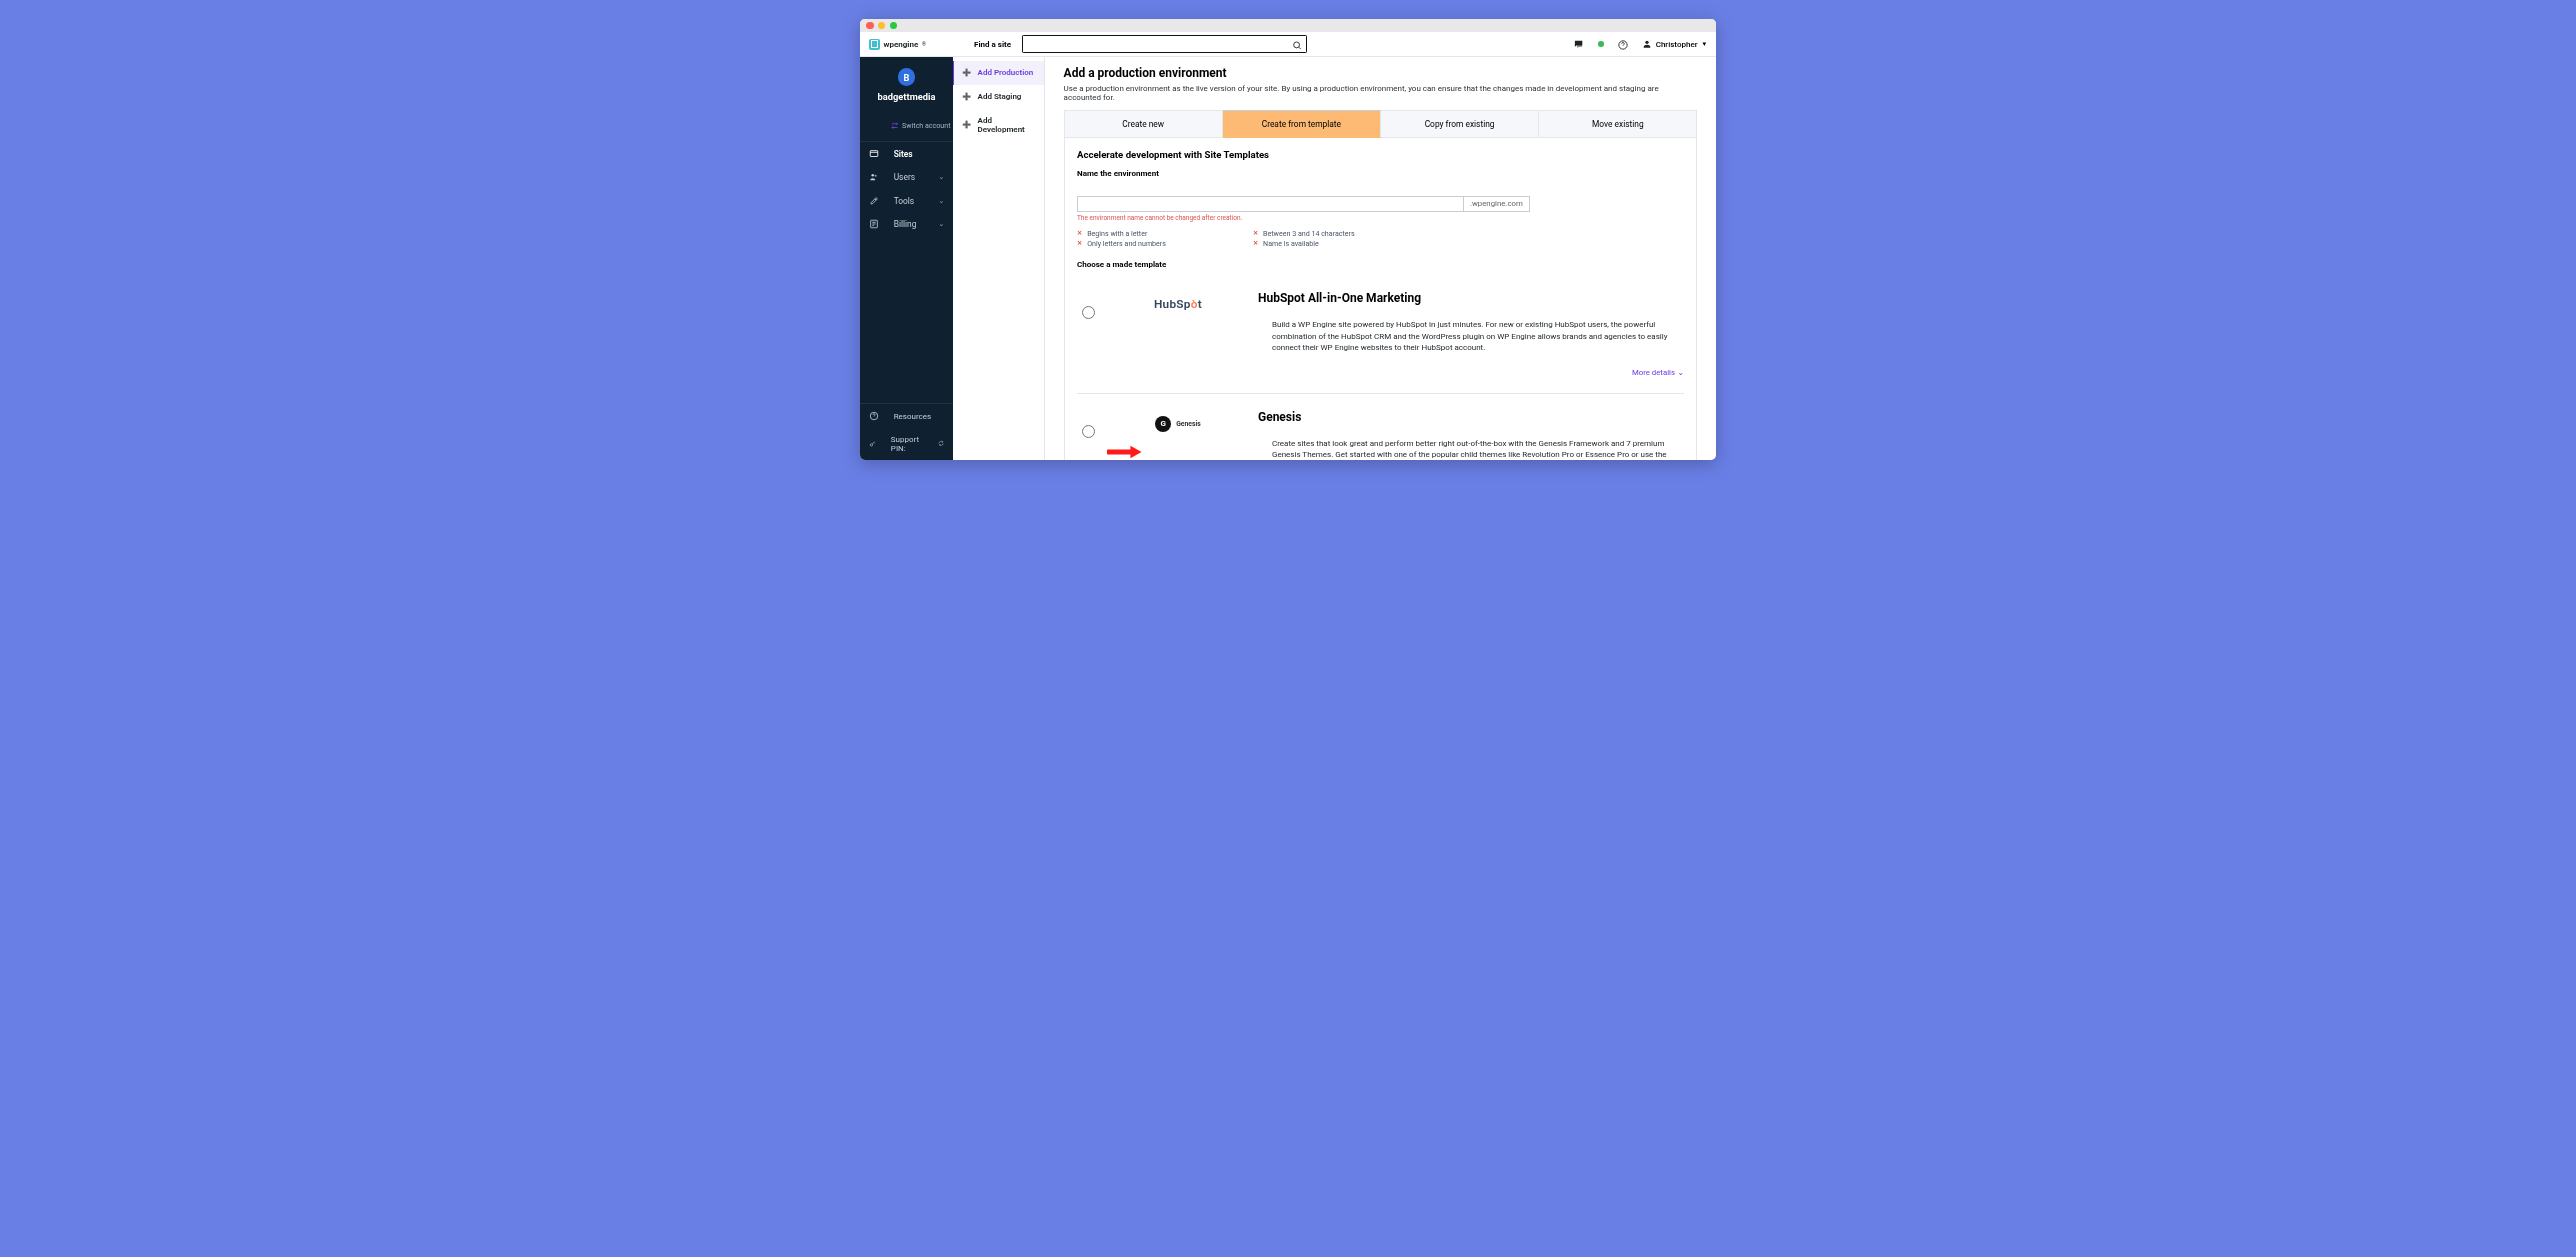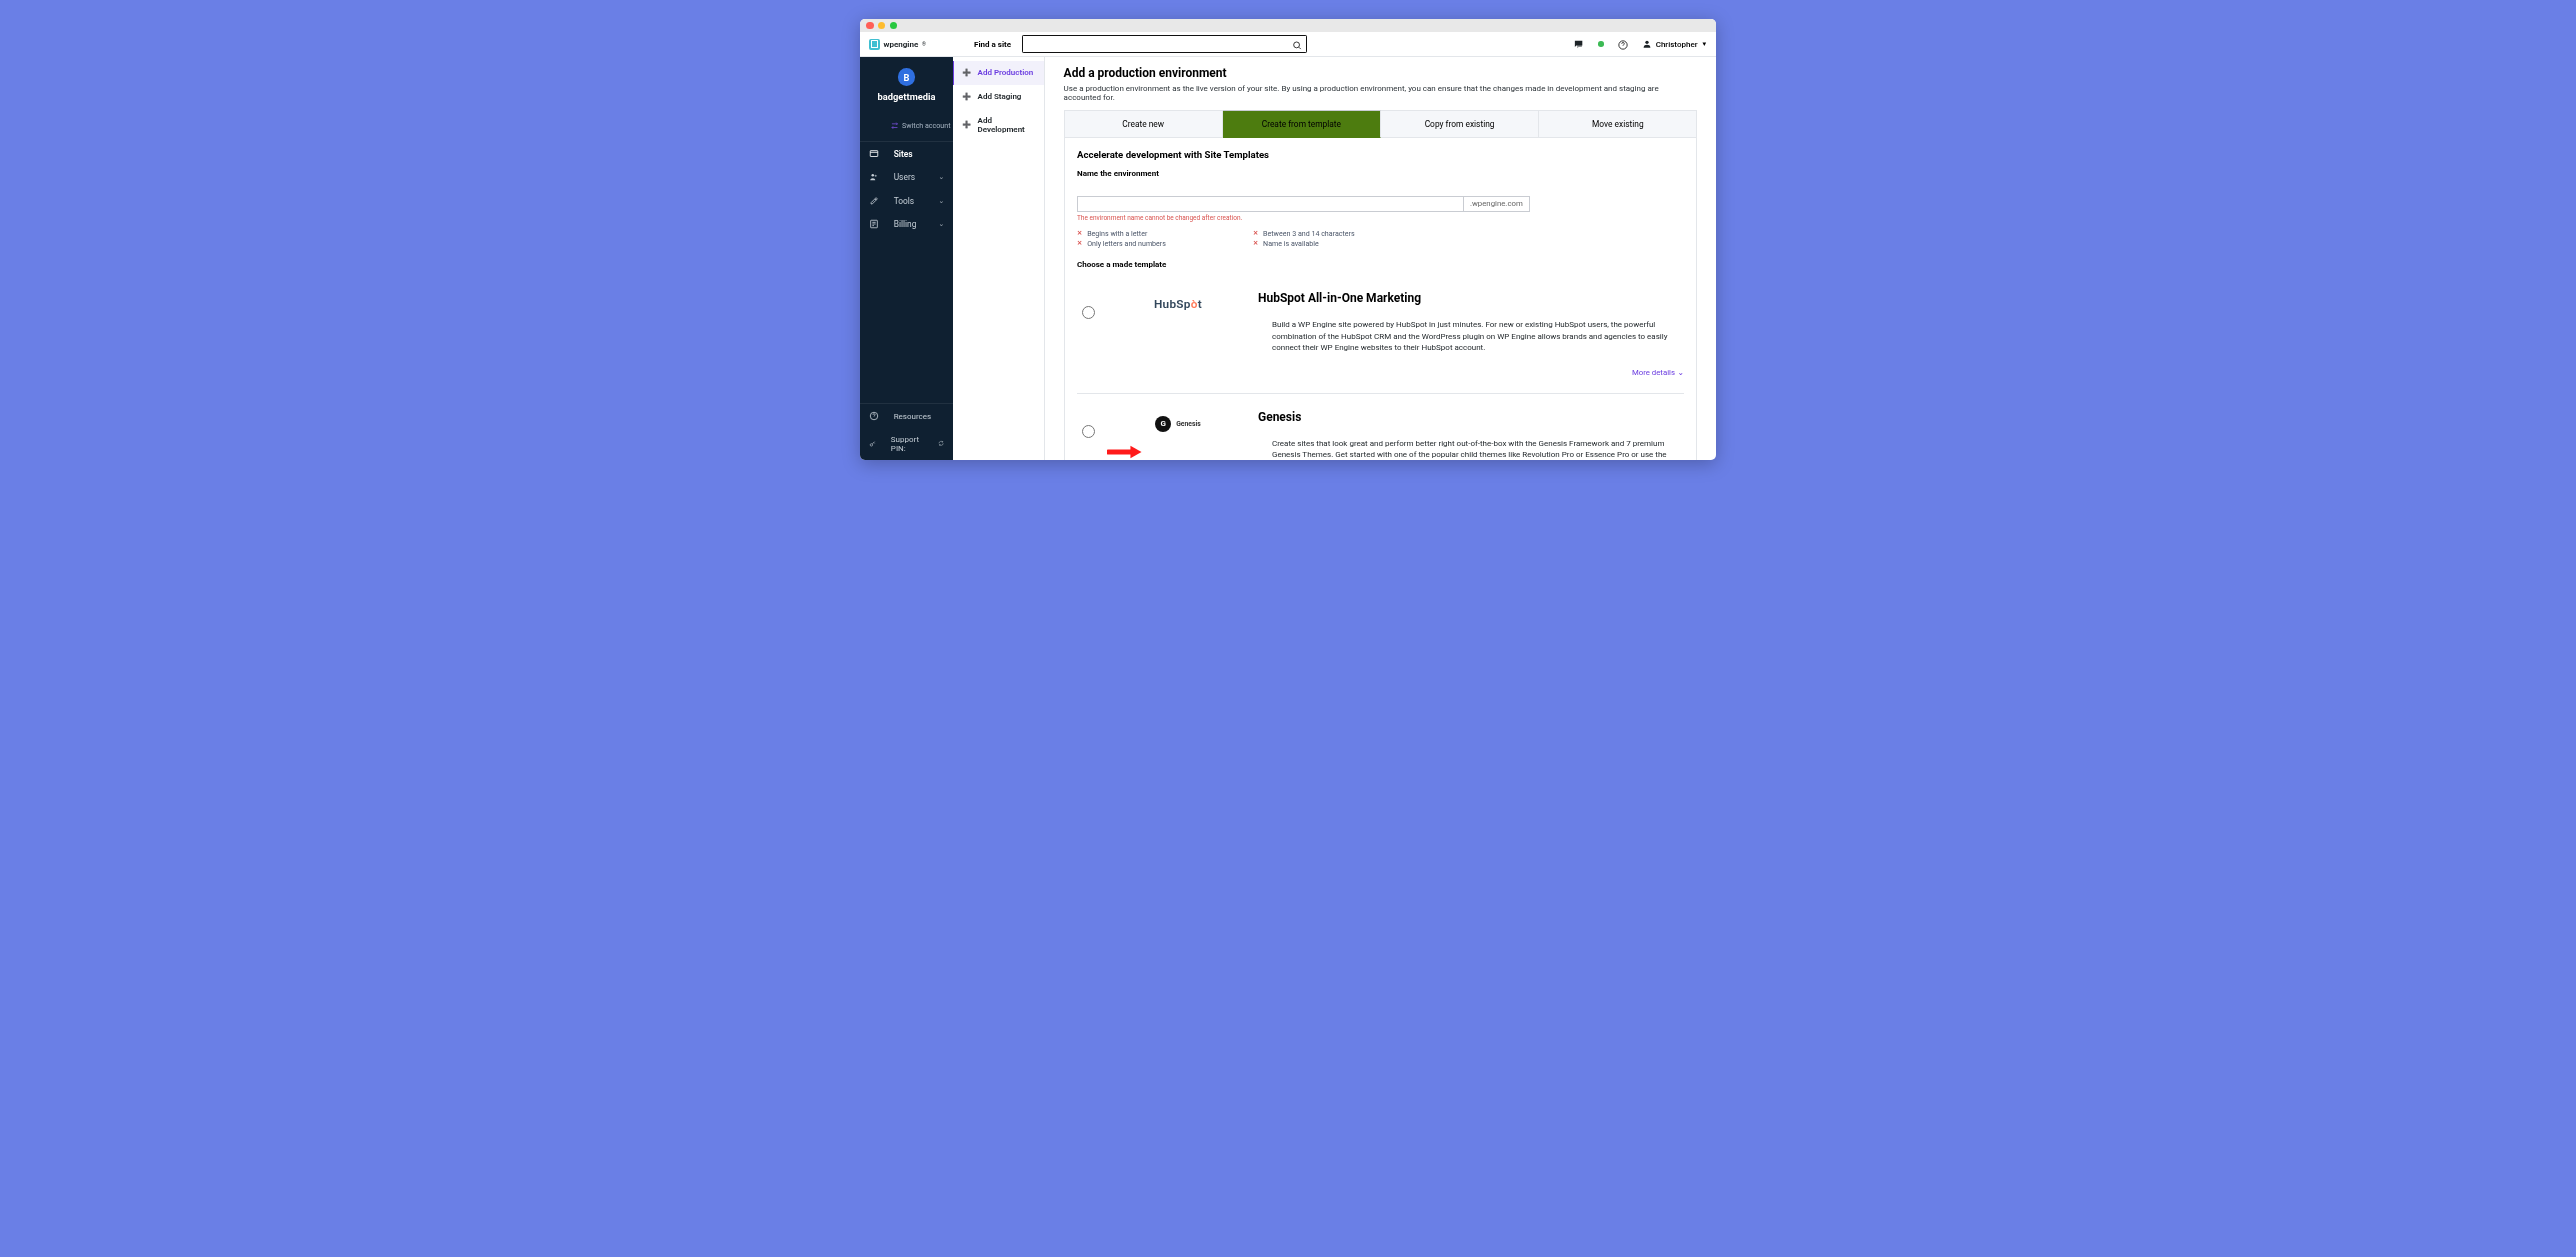--- a/index.html
+++ b/index.html
@@ -79,21 +79,21 @@
   .sub-item .plus{font-size:7.4px;width:8.7px;}
 
   
   .main{flex:1; overflow-y:auto; padding:8.7px 18.6px 0; min-width:0;}
   .page-title{font-size:12px;font-weight:700;margin:0 0 3.7px;}
   .page-desc{font-size:8px;color:#2c3338;margin:0 0 8.7px;}
   
   .tabs{display:flex;}
   .tab{flex:1;text-align:center;padding:8px 15px;font-size:8.4px;border:0.6px solid var(--border-light);background:var(--bg-tab-inactive);cursor:pointer;}
   .tab + .tab{border-left:none;}
-  .tab.active{background:#4d7c0f;border-bottom-color:transparent;border-top-color:#c9ccd2;}
+  .tab.active{background:#fdba74;border-bottom-color:transparent;border-top-color:#c9ccd2;}
   .panel{border:0.6px solid var(--border-light);border-top:none;padding:11.2px 12.4px 0;}
   .panel-title{font-size:9.6px;font-weight:700;margin:0 0 8.7px;}
   .section-label{font-size:8px;font-weight:700;margin:0 0 17.4px;}
   .env-row{display:flex;align-items:stretch;max-width:453px;}
   .env-input{flex:1;height:16px;border:0.6px solid #c9ccd2;border-right:none;padding:0 5px;font-size:8px;}
   .env-suffix{display:flex;align-items:center;padding:0 6.2px;border:0.6px solid #c9ccd2;font-size:7.8px;color:#666;background:#fff;}
   .env-note{font-size:6.5px;color:var(--red);margin:2.5px 0 6.2px;}
   .rules{display:flex;gap:87px;font-size:7.1px;color:#4a5568;margin:3.7px 0 11.2px;}
   .rules ul{list-style:none;padding:0;margin:0;}
   .rules li{display:flex;align-items:center;gap:5px;padding:0.6px 0;}

